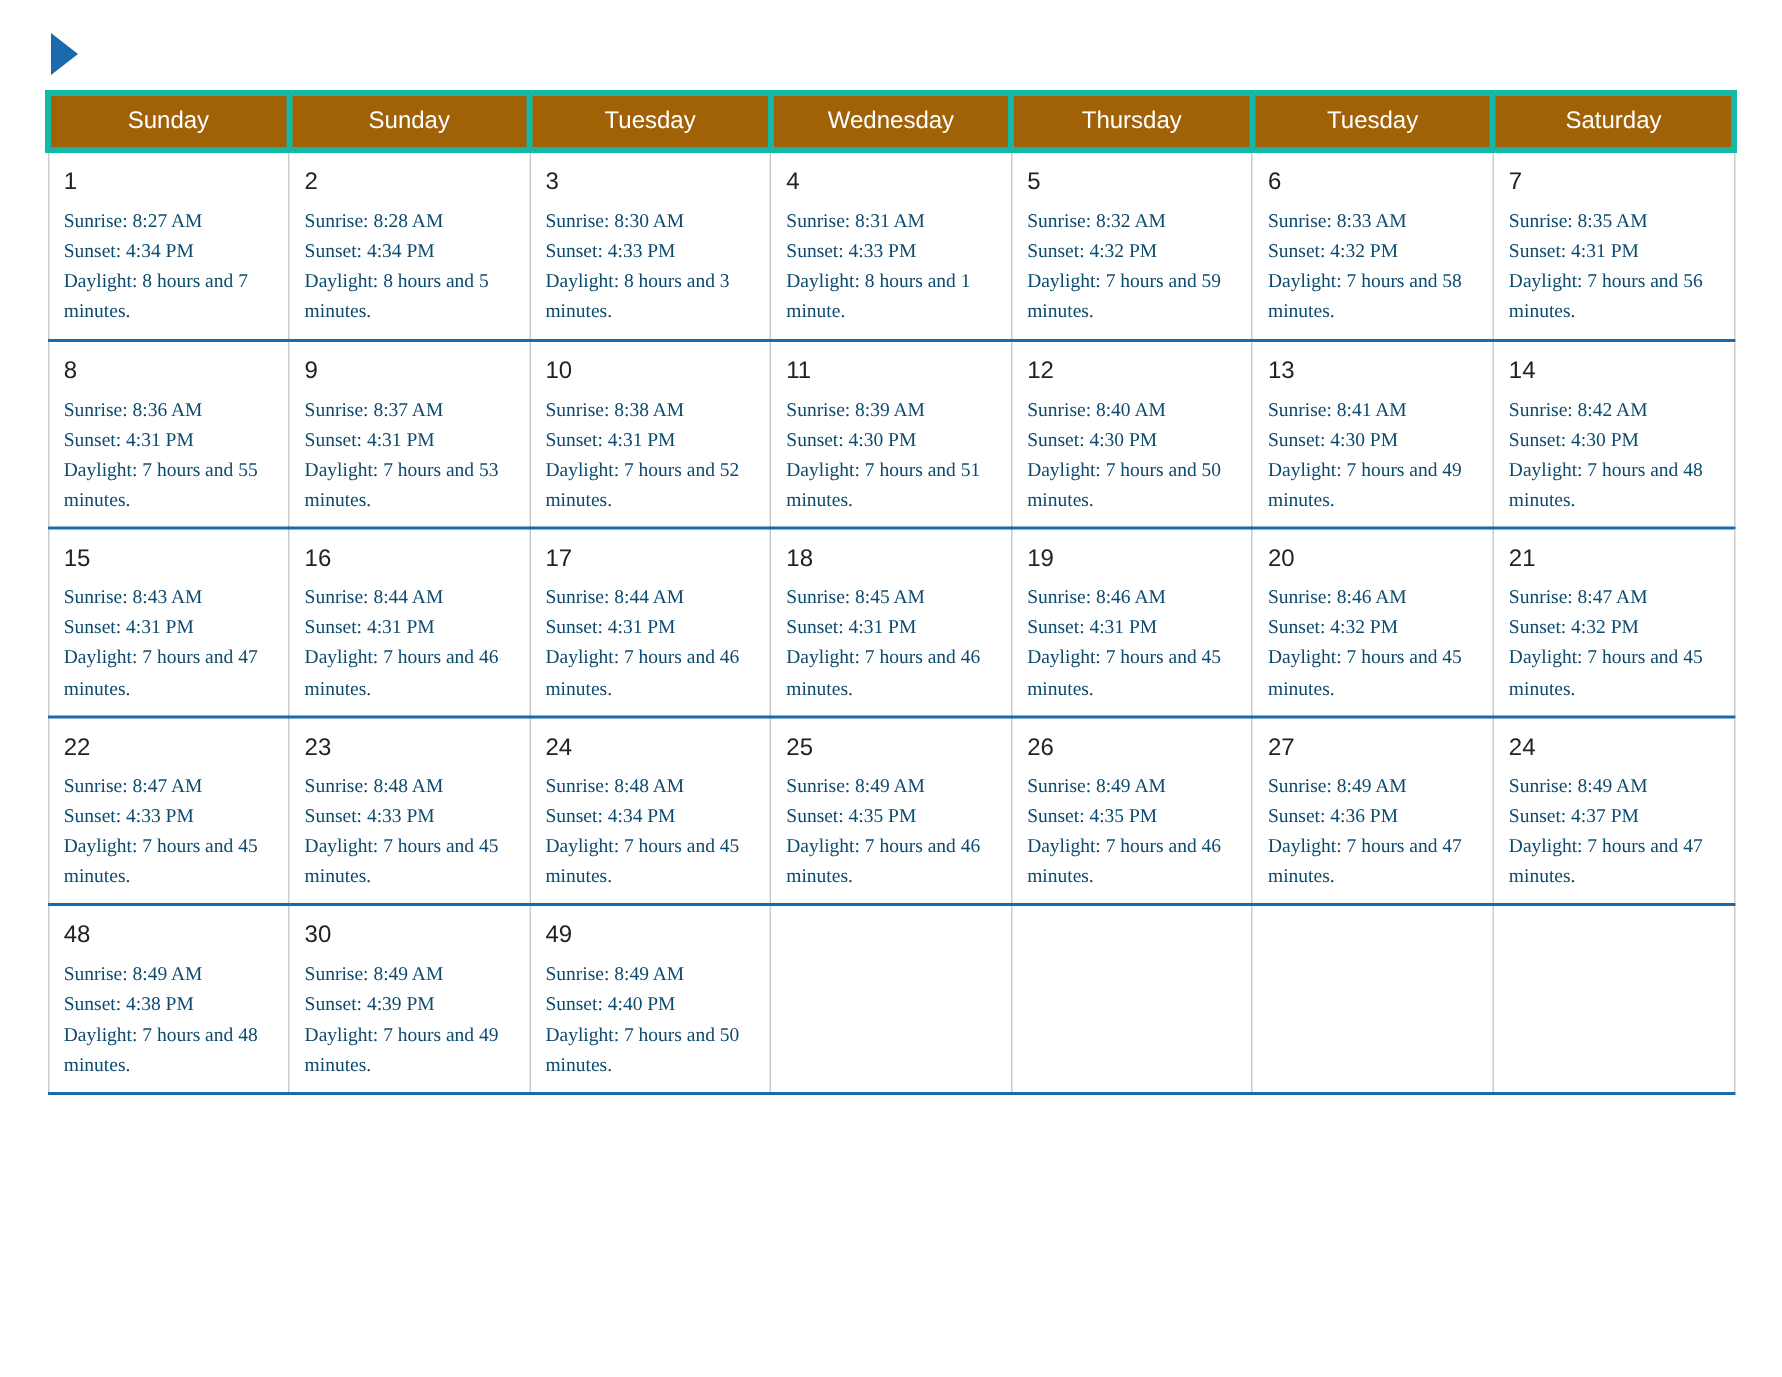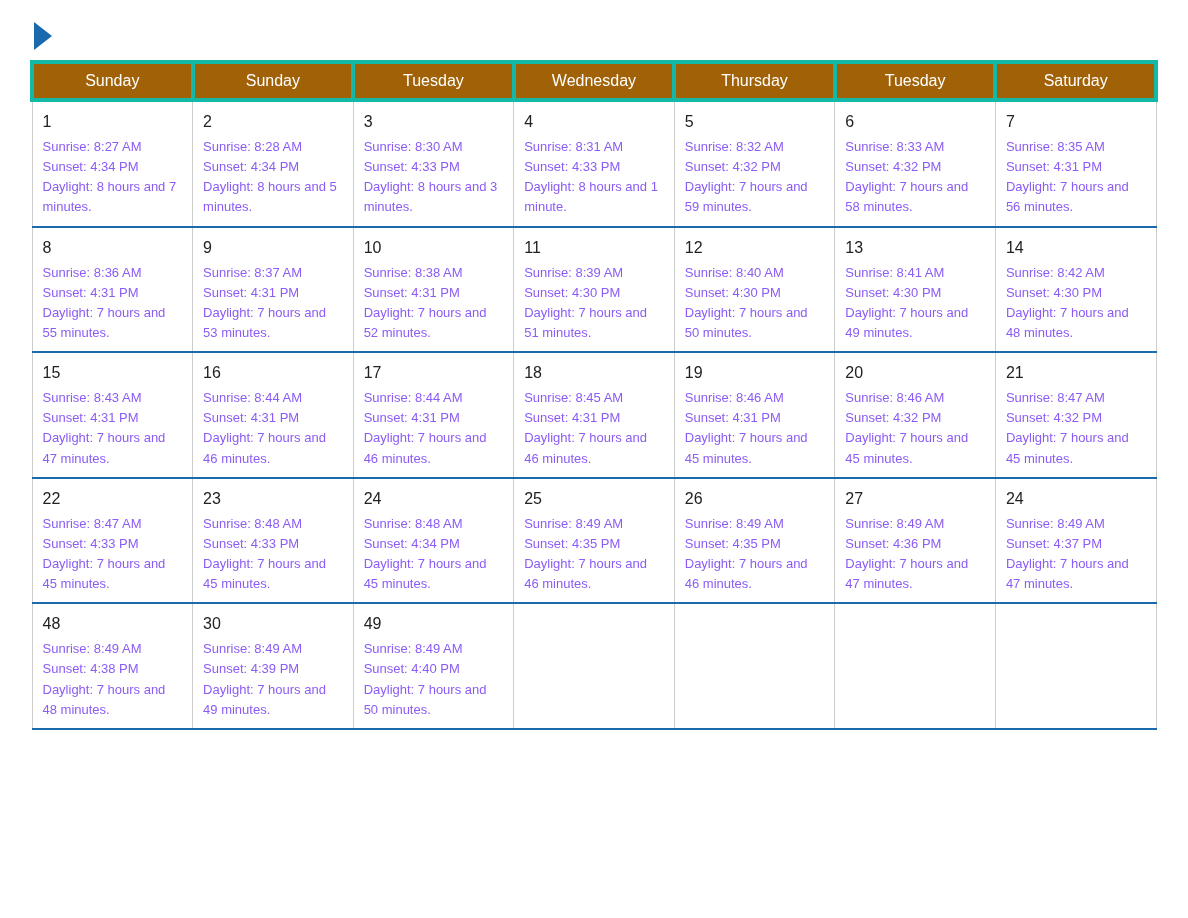--- a/index.html
+++ b/index.html
@@ -85,22 +85,23 @@
     }
     tbody tr td .day-num {
       font-size: 16px;
       font-weight: normal;
       display: block;
       margin-bottom: 3px;
       color: #222;
     }
     tbody tr td .day-info {
       font-size: 13px;
-      color: #8b5cf6;
+      color: #0c4a6e;
       line-height: 1.55;
+      font-family: Liberation Serif, serif;
     }
     tbody tr td.empty {
       background: #fff;
     }
     tbody tr {
       border-bottom: 2px solid #1a6aad;
     }
   </style>
 </head>
 <body>

